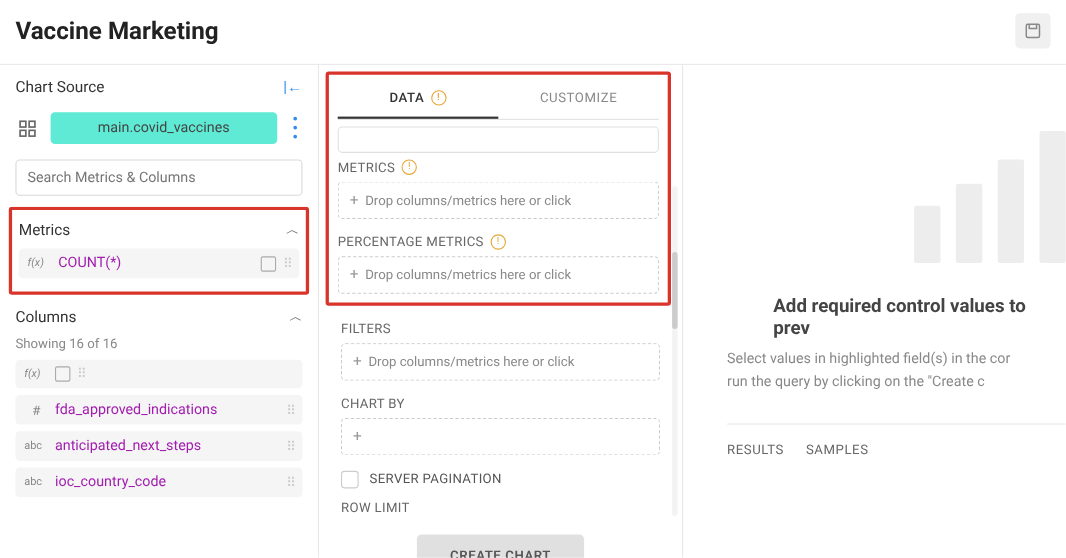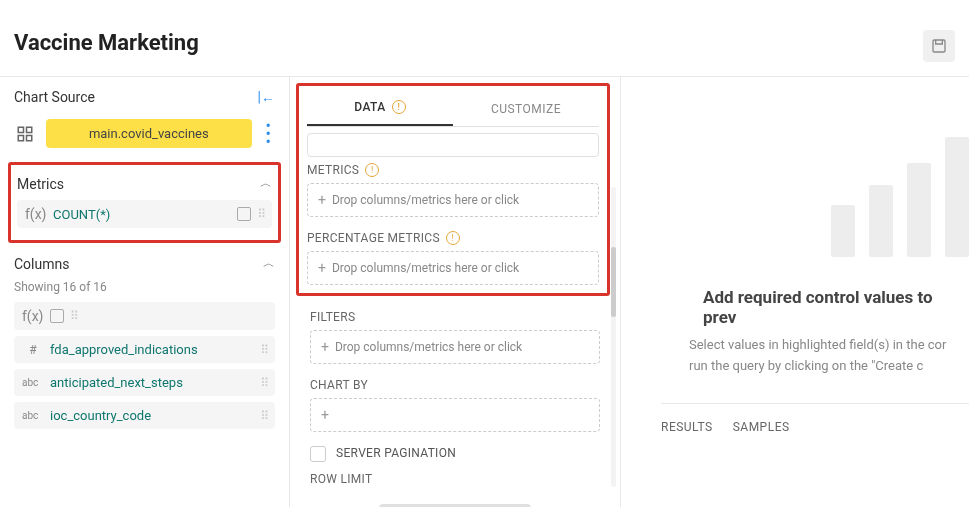--- a/index.html
+++ b/index.html
@@ -1,64 +1,64 @@
 <!DOCTYPE html>
 <html><head>
 <meta charset="utf-8">
 <style>
 *{box-sizing:border-box;margin:0;padding:0;font-family:-apple-system,BlinkMacSystemFont,"Segoe UI",Roboto,sans-serif}
 body{width:969px;height:507px;background:#fff;overflow:hidden;position:relative}
-.header{display:flex;justify-content:space-between;padding:30px 14px 14px;border-bottom:1px solid #e8e8e8}
+.header{display:flex;justify-content:space-between;align-items:center;padding:12px 14px 14px;border-bottom:1px solid #e8e8e8}
 .title{font-size:22px;font-weight:700;color:#222}
 .top-btn{width:32px;height:32px;background:#f0f0f0;border:none;border-radius:4px;display:flex;align-items:center;justify-content:center;color:#666}
 .main{display:flex;height:calc(100% - 58px)}
 .sidebar{width:290px;border-right:1px solid #e8e8e8;display:flex;flex-direction:column}
 .source-row{display:flex;align-items:flex-end;justify-content:space-between;padding:12px 14px 10px}
 .source-label{font-size:14px;color:#333}
 .collapse-icon{color:#2e8cf0;font-size:14px}
 .ds-row{display:flex;align-items:center;gap:10px;padding:4px 14px 14px}
 .grid-ico{width:22px;height:22px;display:flex;align-items:center;justify-content:center;color:#666}
-.ds-pill{flex:1;background:#fde047;border-radius:4px;padding:7px 6px;text-align:center;font-size:13px;color:#444}
+.ds-pill{flex:1;background:#5eead4;border-radius:4px;padding:7px 6px;text-align:center;font-size:13px;color:#444}
 .dots{color:#2e8cf0;font-size:16px;line-height:6px;display:flex;flex-direction:column;gap:2px;padding:0 4px}
 .search{margin:0 14px 10px}
 .search input{width:100%;padding:8px 10px;border:1px solid #d9d9d9;border-radius:4px;font-size:13px;color:#999}
 .section{padding:0 14px}
 .sec-head{display:flex;justify-content:space-between;align-items:center;padding:8px 0}
 .sec-title{font-size:14px;color:#333}
 .chev{color:#666;font-size:12px}
 .sec-sub{font-size:12px;color:#888;margin-bottom:8px}
 .field-item{display:flex;align-items:center;gap:6px;background:#f5f5f5;border-radius:4px;padding:6px 8px;margin-bottom:6px;position:relative}
-.type-lbl{font-size:14px;color:#888;min-width:22px;}
+.type-lbl{font-size:10px;color:#888;min-width:22px;font-style:italic}
 .type-num{font-size:12px;color:#888;min-width:22px;text-align:center}
 .type-abc{font-size:10px;color:#888;min-width:22px}
-.field-name{flex:1;font-size:13px;color:#0f766e}
+.field-name{flex:1;font-size:13px;color:#a21caf}
 .box-ico{width:14px;height:14px;border:1px solid #aaa;border-radius:2px;display:inline-block}
 .handle{color:#ccc;font-size:12px;letter-spacing:-2px}
 .redbox-metrics{border:3px solid #d9342b;border-radius:3px;margin:0 8px 4px 8px;padding:2px 6px 6px}
 .config-panel{width:330px;padding:0;position:relative}
 .redbox-data{border:3px solid #d9342b;border-radius:3px;margin:6px 10px 4px 6px;padding:0 8px 8px}
 .tabs{display:flex;gap:0;border-bottom:1px solid #e0e0e0;padding:4px 0 0}
-.tab{flex:1;text-align:center;padding:10px 4px;font-size:12px;letter-spacing:.5px;color:#888;cursor:pointer;display:flex;justify-content:center;align-items:flex-end;gap:6px}
+.tab{flex:1;text-align:center;padding:10px 4px;font-size:12px;letter-spacing:.5px;color:#888;cursor:pointer;display:flex;justify-content:center;align-items:flex-start;gap:6px}
 .tab.active{color:#333;border-bottom:2px solid #333;font-weight:500}
 .info-ico{display:inline-flex;width:14px;height:14px;border:1px solid #e6a635;border-radius:50%;color:#e6a635;font-size:9px;align-items:center;justify-content:center}
 .config-sec{padding:10px 20px 4px}
 .config-label{font-size:12px;color:#666;letter-spacing:.3px;margin-bottom:6px;display:flex;align-items:center;gap:6px}
 .dropzone{border:1px dashed #ccc;border-radius:4px;padding:8px 10px;display:flex;align-items:center;gap:6px;font-size:12px;color:#888}
 .plus{color:#999;font-size:14px}
 .checkbox-row{display:flex;align-items:flex-start;gap:10px;padding:10px 20px}
 .cb{width:16px;height:16px;border:1px solid #ccc;border-radius:3px}
 .cb-label{font-size:12px;color:#555;letter-spacing:.3px}
 .create-btn{display:block;margin:8px auto;background:#e0e0e0;border:none;padding:12px 30px;font-size:12px;letter-spacing:.5px;color:#555;border-radius:4px;cursor:pointer;font-weight:600}
 .scroll-track{position:absolute;right:4px;top:110px;width:5px;height:300px;background:#f3f3f3;border-radius:3px}
 .scroll-thumb{width:100%;height:70px;background:#ccc;border-radius:3px;position:absolute;top:60px}
 .preview{flex:1;border-left:1px solid #e8e8e8;padding:20px 0 0 40px;position:relative;overflow:hidden}
 .bars{display:flex;align-items:flex-end;gap:14px;margin-left:170px;margin-bottom:30px;margin-top:40px}
 .bar{width:32px;background:#ededed;border-radius:2px}
 .pv-title{font-size:17px;font-weight:700;color:#444;margin-left:42px}
-.pv-sub{font-size:13px;color:#888;margin-top:8px;line-height:1.6;margin-left:28px}
+.pv-sub{font-size:13px;color:#888;margin-top:8px;line-height:1.6;margin-left:0}
 .result-tabs{display:flex;gap:20px;border-top:1px solid #e8e8e8;padding:16px 0 0;margin-top:26px}
 .rtab{font-size:12px;letter-spacing:.5px;color:#666}
 .sidebar-inner{flex:1;overflow:hidden;position:relative}
 .empty-drop{border:1px solid #e0e0e0;border-radius:4px;height:24px;margin:6px 0}
 </style>
 </head>
 <body>
 
 <div class="header">
   <div class="title">Vaccine Marketing</div>
@@ -85,20 +85,23 @@
             <rect x="14" y="14" width="7" height="7"></rect>
           </svg>
       </span>
       <div class="ds-pill">main.covid_vaccines</div>
       <div class="dots">
           <span>•</span>
           <span>•</span>
           <span>•</span>
         </div>
     </div>
+    <div class="search">
+      <input placeholder="Search Metrics &amp; Columns" style="">
+    </div>
 
     <div class="sidebar-inner">
       <div class="redbox-metrics">
         <div class="sec-head">
           <span class="sec-title">Metrics</span>
           <span class="chev">︿</span>
         </div>
         <div class="field-item">
           <span class="type-lbl">f(x)</span>
           <span class="field-name">COUNT(*)</span>

